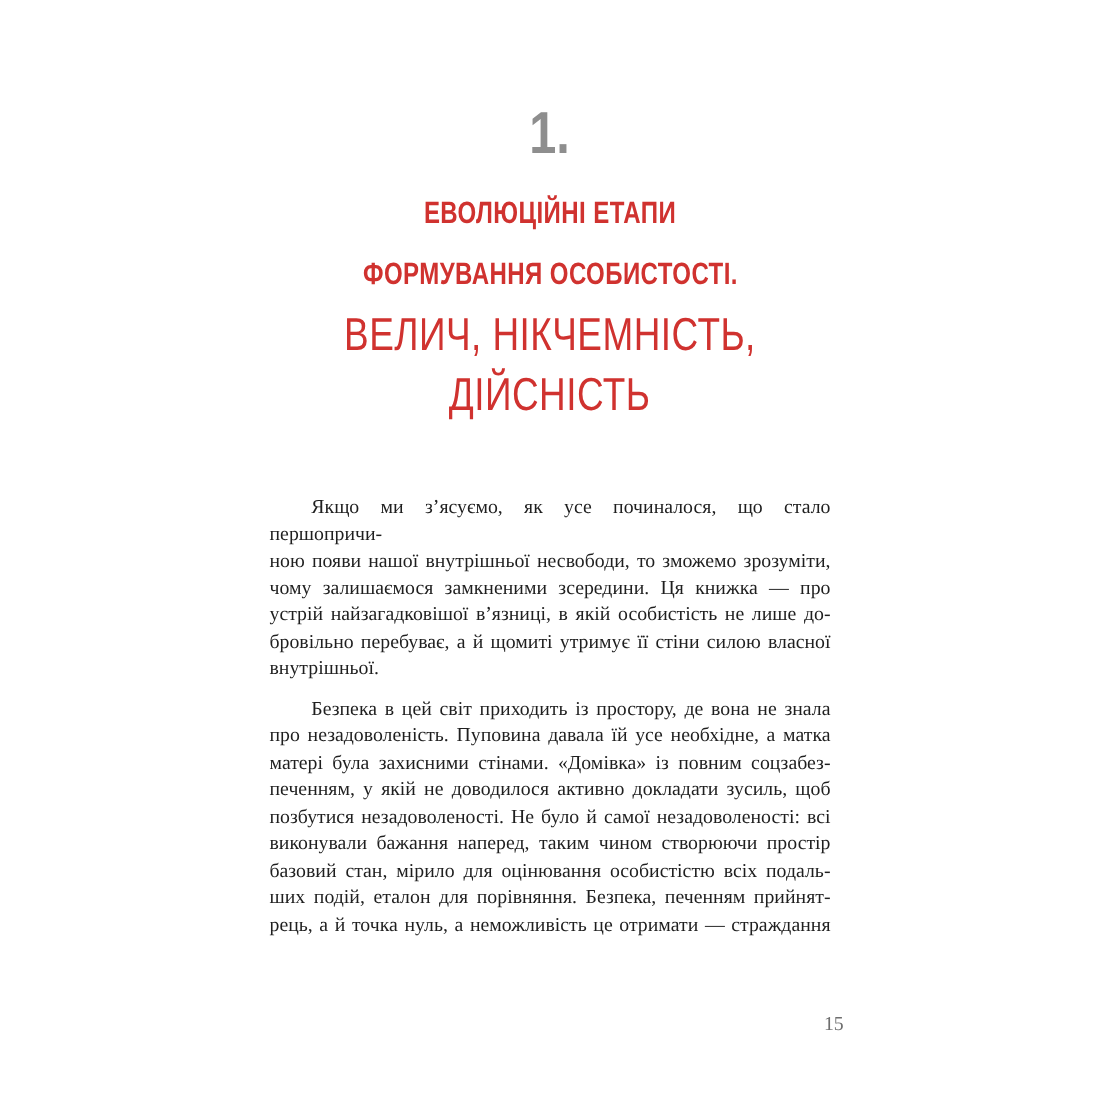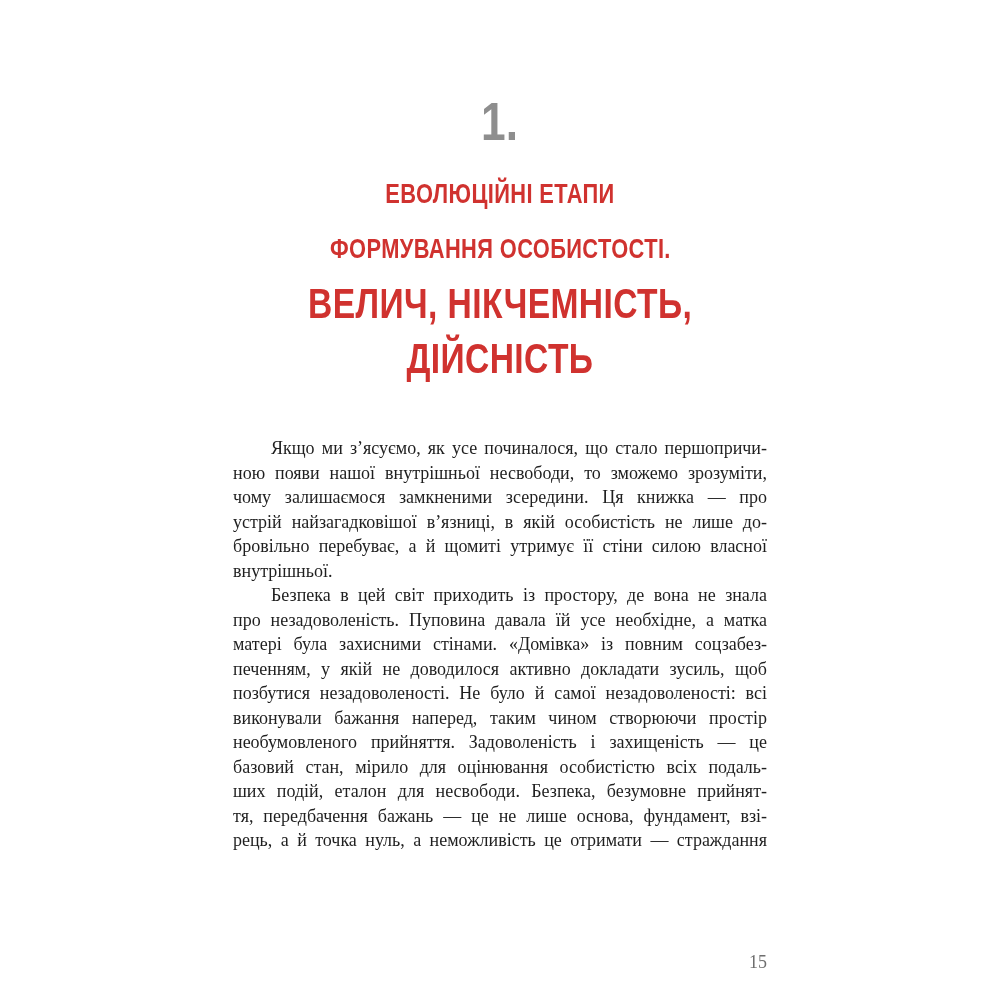--- a/index.html
+++ b/index.html
@@ -35,52 +35,51 @@
     font-family:"Liberation Sans", sans-serif;
     font-weight:700;
     font-size:28px;
     line-height:55px;
     color:var(--accent-red);
     letter-spacing:.5px;
   }
   .title-line .cond{display:inline-block;transform:scaleX(.78);transform-origin:50% 50%;white-space:nowrap;}
   .subtitle-line{
     font-family:"Liberation Sans", sans-serif;
-    font-weight:700;
+    font-weight:400;
     font-size:42px;
     line-height:55px;
     color:var(--accent-red);
     letter-spacing:.5px;
   }
   .subtitle-line .cond{display:inline-block;transform:scaleX(.80);transform-origin:50% 50%;white-space:nowrap;}
   
   .body-text{
     position:absolute;
     left:233px; top:436px;
     width:534px;
     font-size:18px;
     line-height:24.5px;
     color:var(--body-text);
   }
-  .paragraph{margin:0;}
+  .paragraph{margin:12px;}
   .line{
     text-align:justify;
     text-align-last:justify;
   }
   .line.first{text-indent:38px;}
   .line.last-left{text-align-last:left;}
   
   .page-number{
     position:absolute;
     left:233px; top:920px;
     width:534px;
     text-align:right;
     font-size:18px;
     color:var(--pagenum-gray);
-    margin-top:32px;
   }
 </style>
 </head>
 <body>
 
 <div class="page">
 
   <div class="chapter-header">
     <div class="chapter-number">
       <span class="cond">1.</span>
@@ -108,23 +107,21 @@
         <div class="line">бровільно перебуває, а й щомиті утримує її стіни силою власної</div>
         <div class="line last-left">внутрішньої.</div>
       </div>
       <div class="paragraph">
         <div class="line first">Безпека в цей світ приходить із простору, де вона не знала</div>
         <div class="line">про незадоволеність. Пуповина давала їй усе необхідне, а матка</div>
         <div class="line">матері була захисними стінами. «Домівка» із повним соцзабез-</div>
         <div class="line">печенням, у якій не доводилося активно докладати зусиль, щоб</div>
         <div class="line">позбутися незадоволеності. Не було й самої незадоволеності: всі</div>
         <div class="line">виконували бажання наперед, таким чином створюючи простір</div>
-        <div class="line">необумовленого прийняття. Задоволеність і захищеність — це</div>
         <div class="line">базовий стан, мірило для оцінювання особистістю всіх подаль-</div>
-        <div class="line">ших подій, еталон для несвободи. Безпека, безумовне прийнят-</div>
-        <div class="line">тя, передбачення бажань — це не лише основа, фундамент, взі-</div>
+        <div class="line">ших подій, еталон для порівняння. Безпека, печенням прийнят-</div>
         <div class="line">рець, а й точка нуль, а неможливість це отримати — страждання</div>
       </div>
     </div>
 
   <div class="page-number">15</div>
 
 </div>
 
 </body></html>

